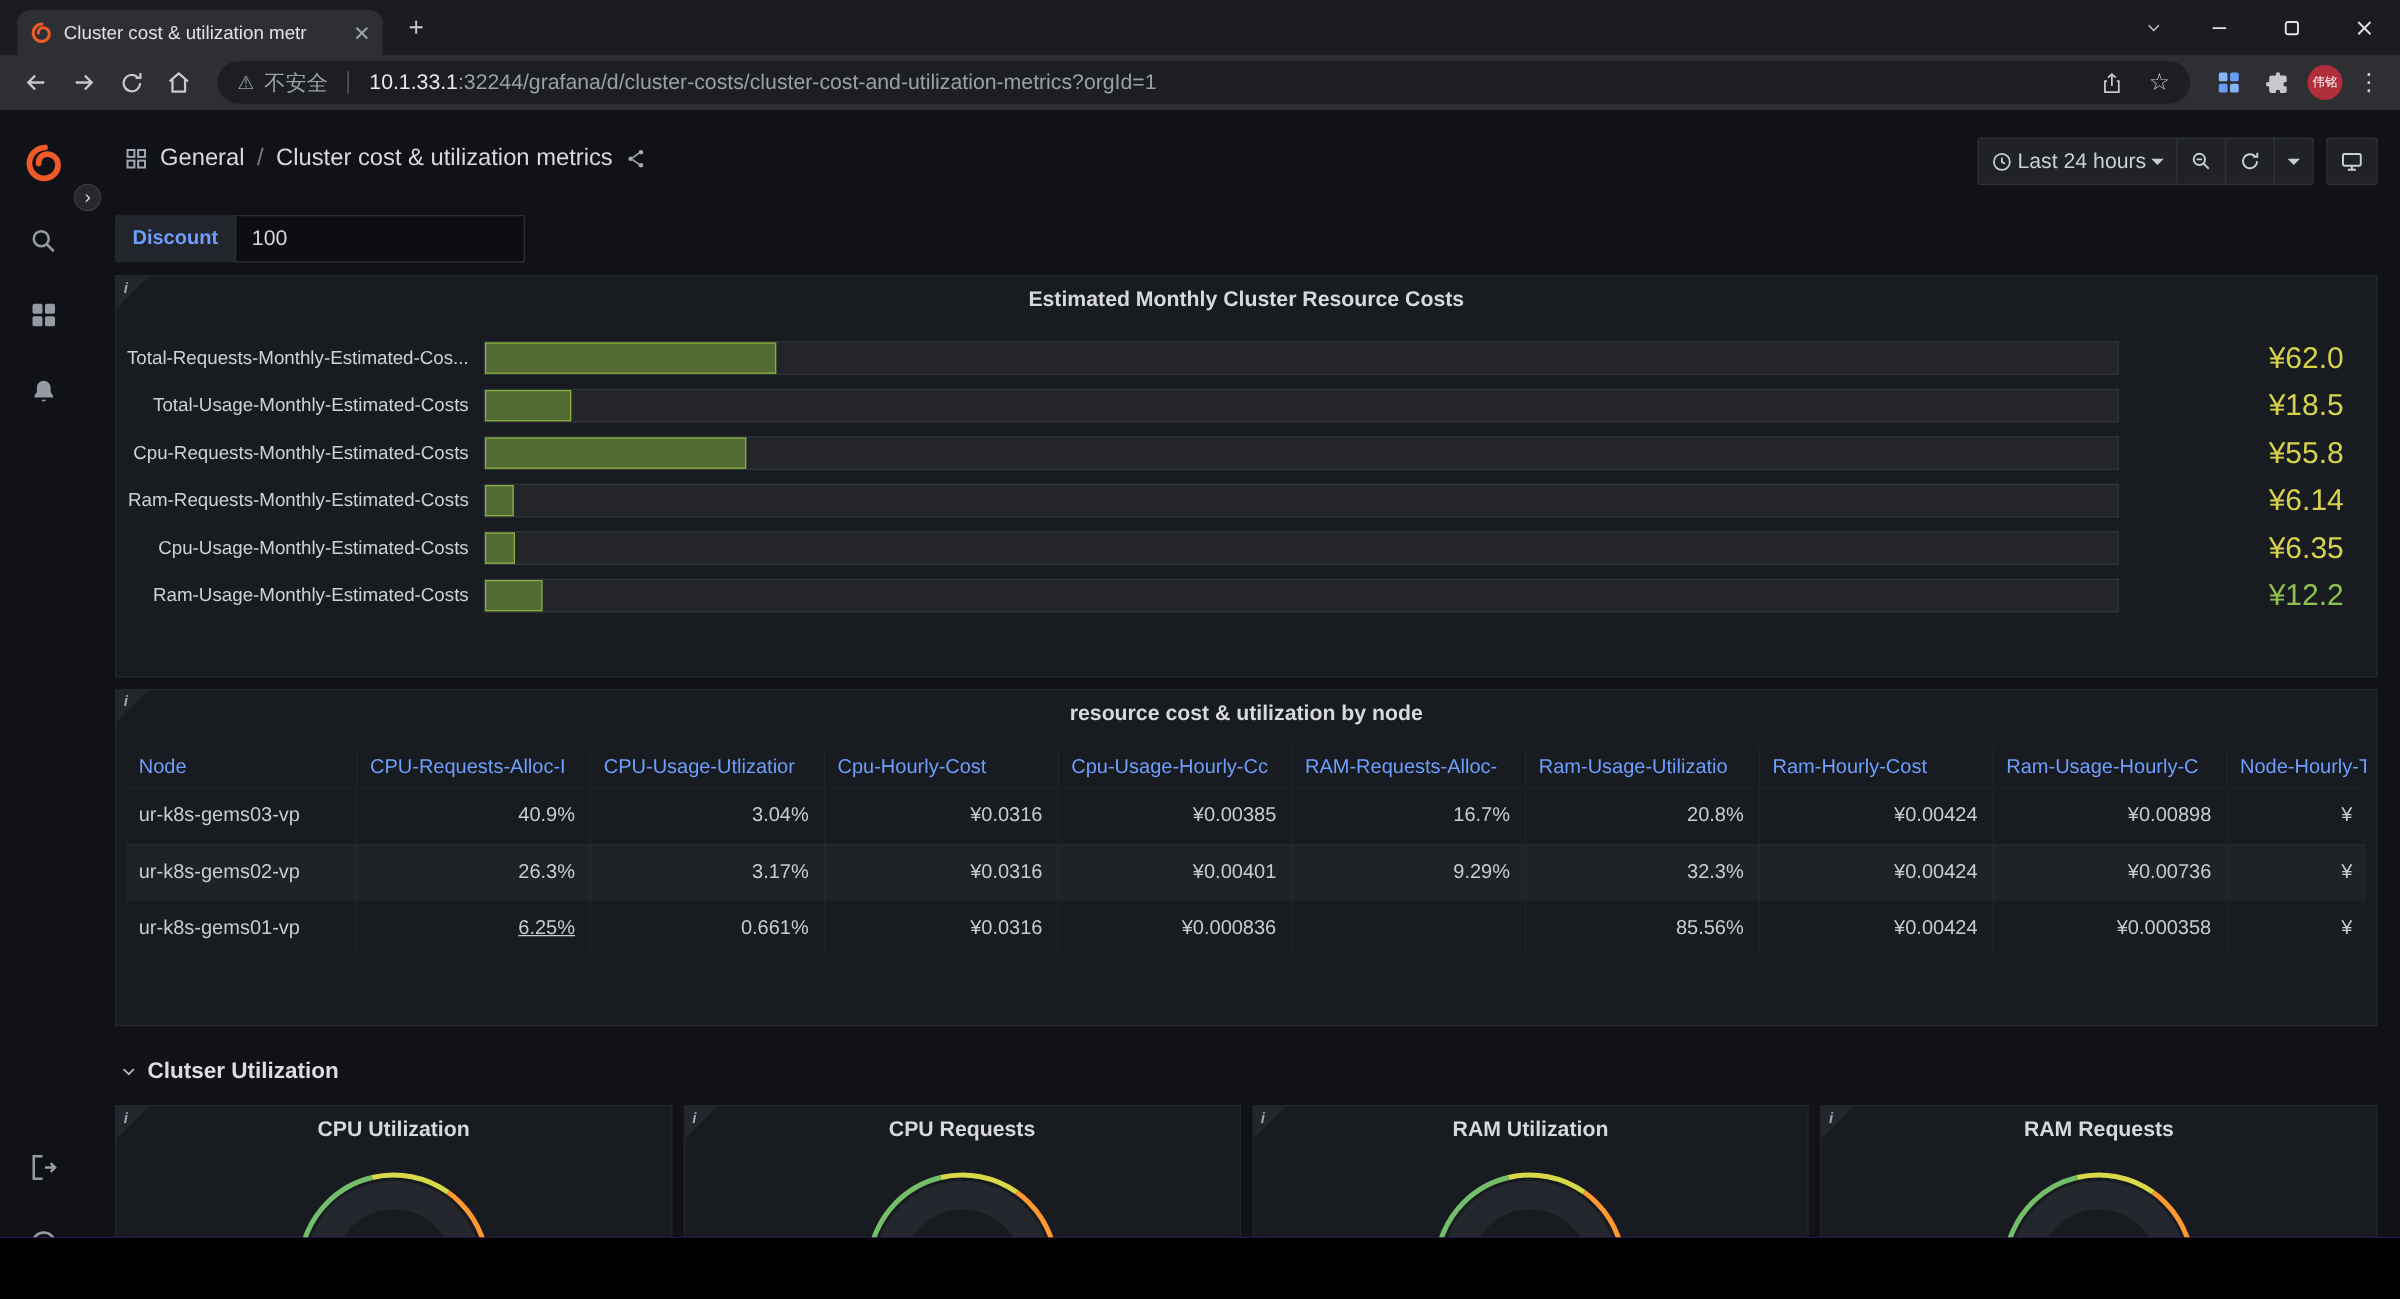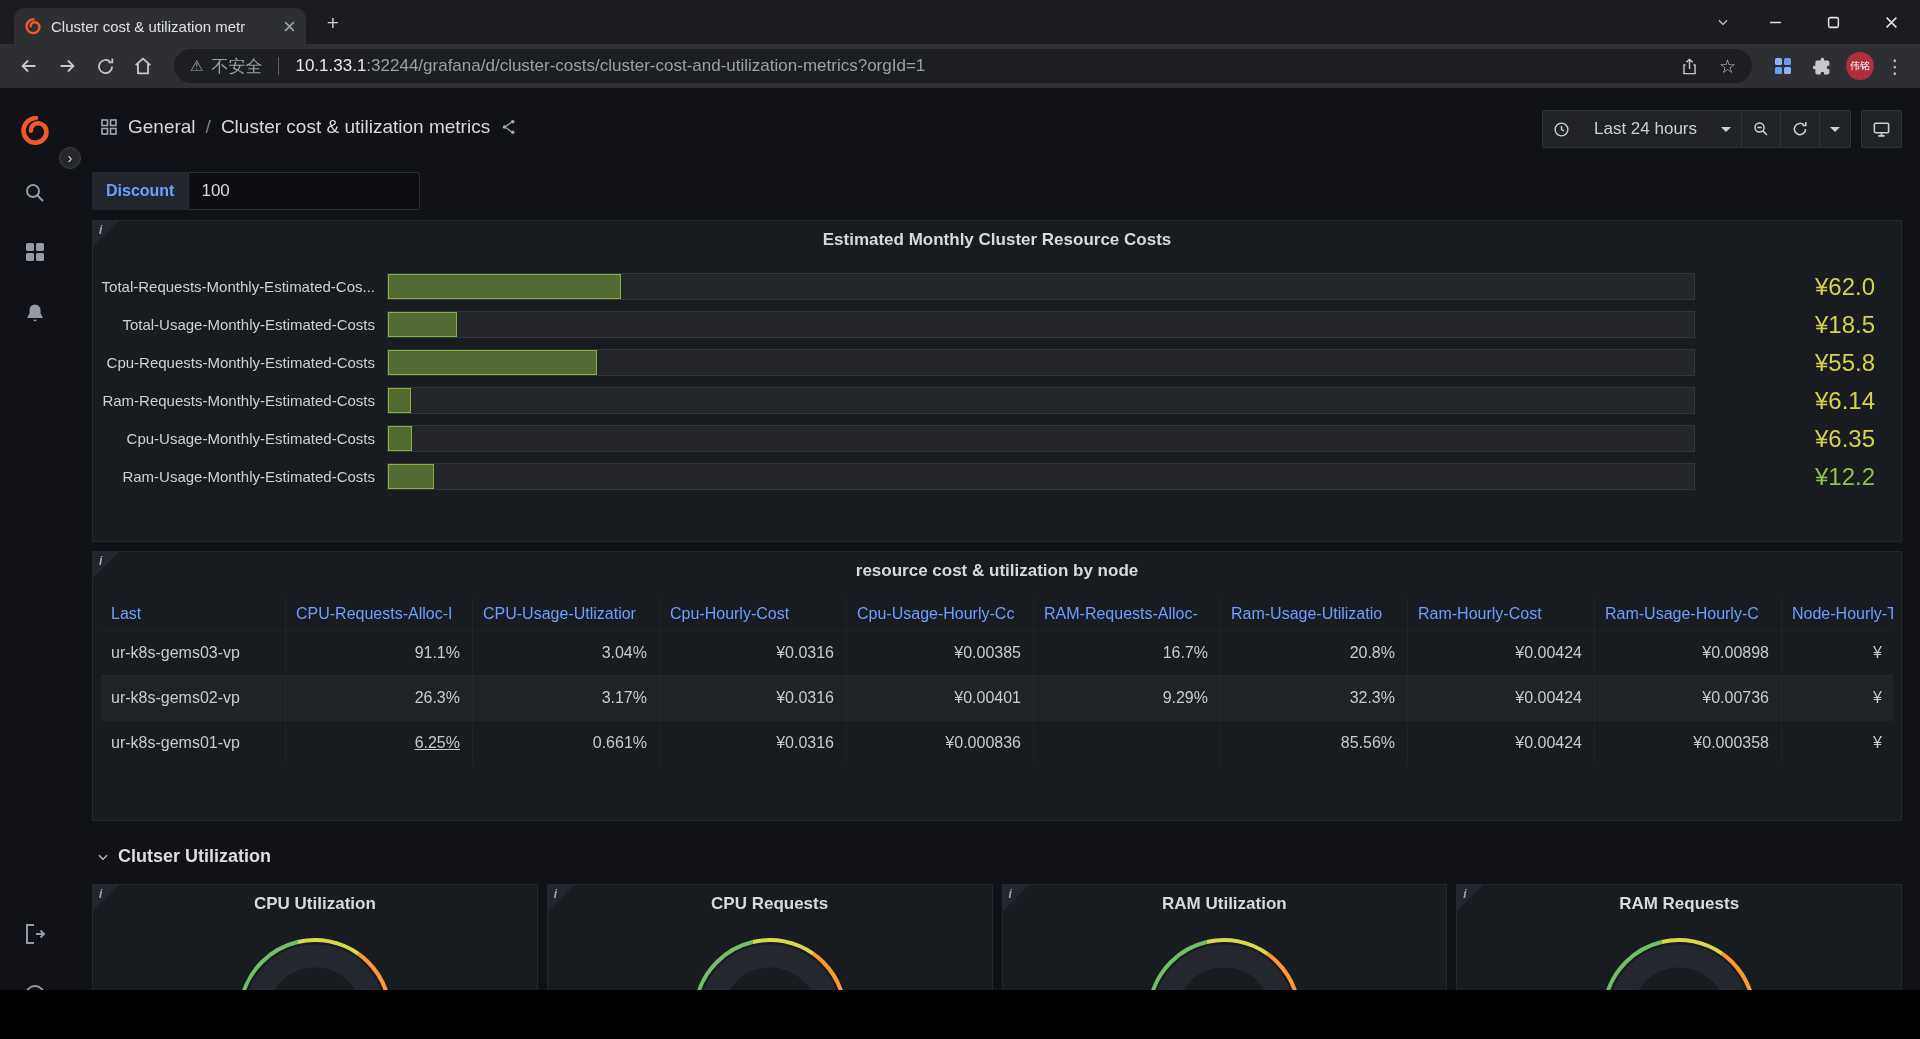--- a/index.html
+++ b/index.html
@@ -30,21 +30,21 @@
 
   
   .grafana{position:absolute;top:88px;left:0;right:0;bottom:0;background:#111217;overflow:hidden;}
   .sidebar{position:absolute;left:0;top:0;bottom:0;width:70px;}
   .side-ic{position:absolute;left:18px;width:34px;height:34px;display:flex;align-items:center;justify-content:center;}
   .expander{position:absolute;left:59px;top:59px;width:22px;height:22px;border-radius:50%;background:#26282d;border:1px solid #3a3d44;color:#d8d9da;font-size:15px;line-height:20px;text-align:center;box-sizing:border-box;}
 
   .breadcrumb{position:absolute;left:100px;top:28px;display:flex;align-items:center;gap:10px;font-size:19px;color:#d8d9da;}
   .crumb-sep{color:#7b8087;}
   .nav-controls{position:absolute;right:18px;top:22px;display:flex;height:38px;}
-  .gbtn{height:38px;background:#202226;border:1px solid #2f333a;color:#c7d0d9;display:flex;align-items:center;justify-content:center;gap:24px;padding:0 10px;font-size:17px;box-sizing:border-box;margin-left:-1px;}
+  .gbtn{height:38px;background:#202226;border:1px solid #2f333a;color:#c7d0d9;display:flex;align-items:center;justify-content:center;gap:4px;padding:0 10px;font-size:17px;box-sizing:border-box;margin-left:-1px;}
   .gbtn.first{margin-left:0;border-radius:2px 0 0 2px;}
   .gbtn.last{border-radius:0 2px 2px 0;}
   .gbtn.solo{margin-left:10px;border-radius:2px;}
   .caret-down{width:0;height:0;border-left:5px solid transparent;border-right:5px solid transparent;border-top:5px solid #c7d0d9;}
 
   .var-row{position:absolute;left:92px;top:84px;display:flex;height:38px;}
   .var-label{background:#22252b;color:#6e9fff;font-weight:700;font-size:16px;display:flex;align-items:center;padding:0 14px;border-radius:2px 0 0 2px;}
   .var-input{width:206px;background:#0d0e12;border:1px solid #2c3036;color:#d8d9da;font-size:17px;padding:0 12px;border-radius:0 2px 2px 0;font-family:inherit;}
 
   .panel{background:#181b1f;border:1px solid rgba(204,204,220,0.07);box-sizing:border-box;position:relative;}
@@ -328,35 +328,35 @@
           </div>
         </div>
     </div>
 
     <div class="panel panel-table">
       <div class="corner"></div>
       <span class="corner-i">i</span>
       <div class="panel-title">resource cost &amp; utilization by node</div>
       <div class="tbl">
         <div class="thead" id="cost-table-head">
-            <div class="th" style="width: 185px;">Last</div>
+            <div class="th" style="width: 185px;">Node</div>
             <div class="th" style="width: 187px;">CPU-Requests-Alloc-I</div>
             <div class="th" style="width: 187px;">CPU-Usage-Utlizatior</div>
             <div class="th" style="width: 187px;">Cpu-Hourly-Cost</div>
             <div class="th" style="width: 187px;">Cpu-Usage-Hourly-Cc</div>
             <div class="th" style="width: 187px;">RAM-Requests-Alloc-</div>
             <div class="th" style="width: 187px;">Ram-Usage-Utilizatio</div>
             <div class="th" style="width: 187px;">Ram-Hourly-Cost</div>
             <div class="th" style="width: 187px;">Ram-Usage-Hourly-C</div>
             <div class="th" style="width: 113px;">Node-Hourly-T</div>
           </div>
         <div id="cost-table-body">
             <div class="tr">
               <div class="td" style="width: 185px;">ur-k8s-gems03-vp</div>
-              <div class="td num" style="width: 187px;">91.1%</div>
+              <div class="td num" style="width: 187px;">40.9%</div>
               <div class="td num" style="width: 187px;">3.04%</div>
               <div class="td num" style="width: 187px;">¥0.0316</div>
               <div class="td num" style="width: 187px;">¥0.00385</div>
               <div class="td num" style="width: 187px;">16.7%</div>
               <div class="td num" style="width: 187px;">20.8%</div>
               <div class="td num" style="width: 187px;">¥0.00424</div>
               <div class="td num" style="width: 187px;">¥0.00898</div>
               <div class="td num" style="width: 113px;">¥</div>
             </div>
             <div class="tr tr-alt">

